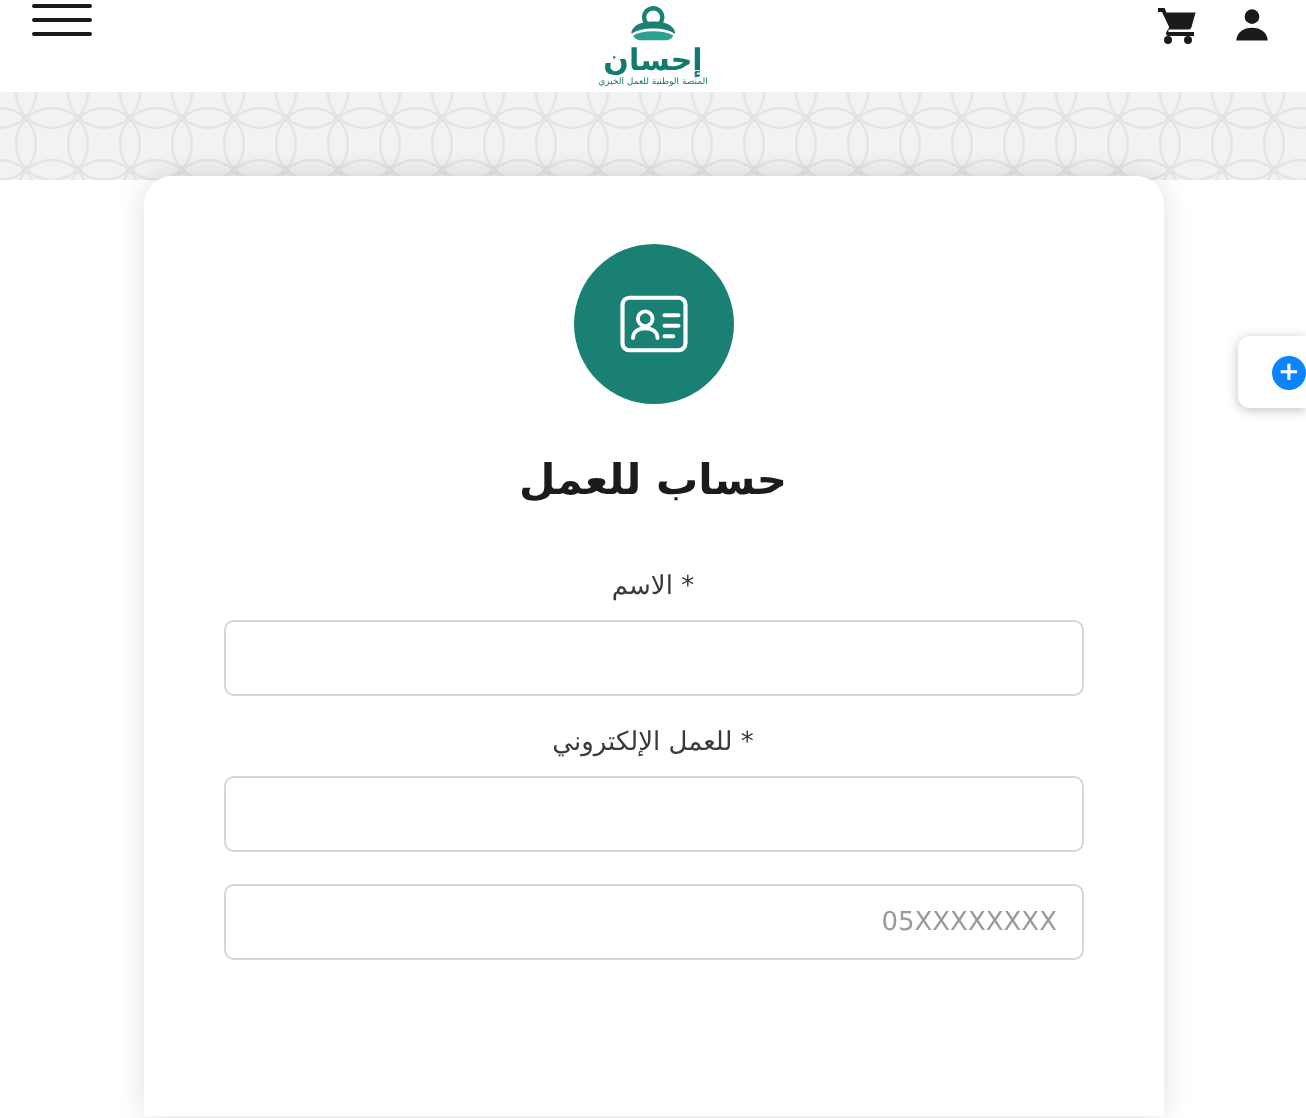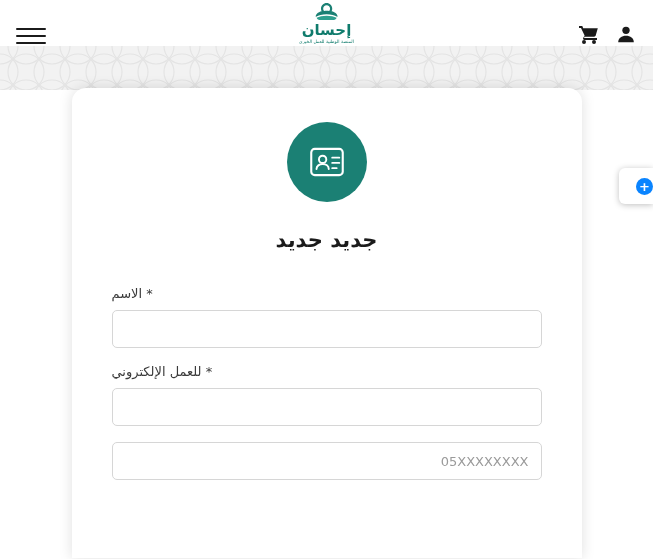--- a/index.html
+++ b/index.html
@@ -10,21 +10,21 @@
     background: #ffffff;
     font-family: "DejaVu Sans", "Liberation Sans", sans-serif;
   }
 
   
   .header {
     position: relative;
     height: 46px;
     background: #ffffff;
     display: flex;
-    align-items: flex-end;
+    align-items: flex-start;
     justify-content: space-between;
     padding: 0 16px;
     z-index: 5;
   }
   .header-left {
     display: flex;
     align-items: center;
     gap: 14px;
   }
   .icon-btn {
@@ -121,21 +121,21 @@
     font-weight: bold;
     color: #1b1b1b;
     margin-top: 26px;
     margin-bottom: 34px;
     direction: rtl;
   }
 
   .field { margin-bottom: 16px; }
   .field-label {
     display: block;
-    text-align: left;
+    text-align: center;
     font-size: 13px;
     color: #3a3a3a;
     margin-bottom: 9px;
     direction: rtl;
   }
   .req { color: #3a3a3a; }
   .field-input {
     width: 100%;
     height: 38px;
     border: 1px solid #d6d6d6;
@@ -249,21 +249,21 @@
       <svg width="42" height="42" viewBox="0 0 48 48">
         <rect x="6" y="9" width="36" height="30" rx="4" fill="none" stroke="#ffffff" stroke-width="2.4"></rect>
         <circle cx="19" cy="21" r="4.2" fill="none" stroke="#ffffff" stroke-width="2.2"></circle>
         <path d="M12 32c0-3.6 3.2-5.6 7-5.6s7 2 7 5.6" fill="none" stroke="#ffffff" stroke-width="2.2" stroke-linecap="round"></path>
         <line x1="30" y1="19" x2="38" y2="19" stroke="#ffffff" stroke-width="2.2" stroke-linecap="round"></line>
         <line x1="30" y1="25" x2="38" y2="25" stroke="#ffffff" stroke-width="2.2" stroke-linecap="round"></line>
         <line x1="30" y1="31" x2="35" y2="31" stroke="#ffffff" stroke-width="2.2" stroke-linecap="round"></line>
       </svg>
     </div>
 
-    <h1 class="card-title">جديد جديد</h1>
+    <h1 class="card-title">حساب للعمل</h1>
 
     <div class="field">
       <label class="field-label">
         <span class="req">*</span>
         <span>الاسم</span>
       </label>
       <input class="field-input" type="text" placeholder="" style="">
     </div>
 
     <div class="field">

